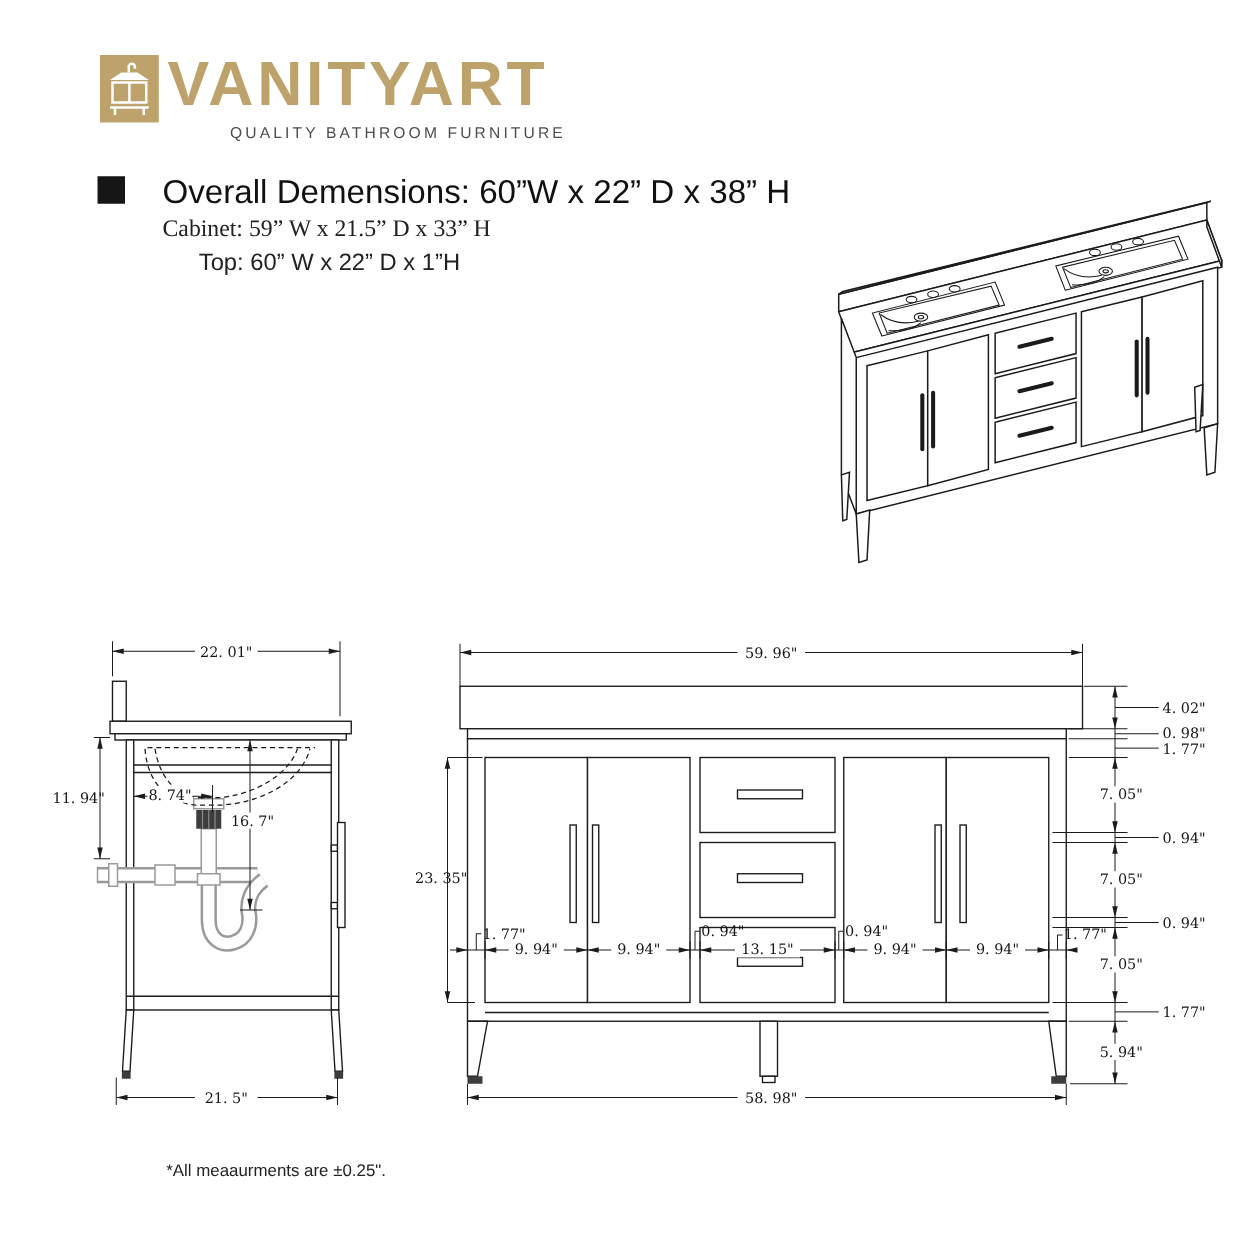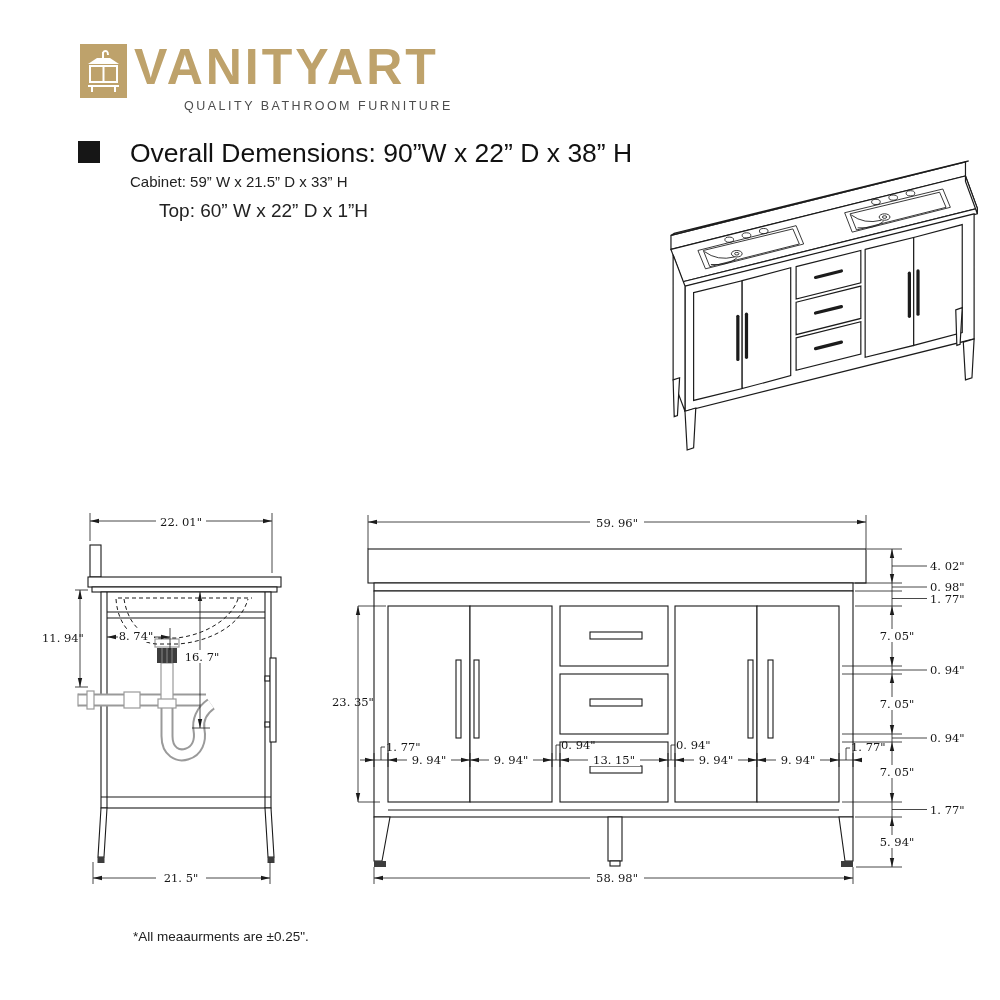--- a/index.html
+++ b/index.html
@@ -9,21 +9,21 @@
   #logo{position:absolute;left:80px;top:42px;}
   #logo-icon{position:absolute;left:0;top:2px;}
   #brand{position:absolute;left:54px;top:-4px;font-size:50px;font-weight:700;
          letter-spacing:3px;color:#bea26b;white-space:nowrap;}
   #tagline{position:absolute;left:68px;top:57px;font-size:12.5px;font-weight:400;
            letter-spacing:2.5px;color:#4d4d4d;white-space:nowrap;margin-left:36px;}
   
   #hdr{position:absolute;left:78px;top:138px;}
   #hdr .bullet{position:absolute;left:0;top:3px;width:22px;height:22px;background:#161616;}
   #hdr .l1{position:absolute;left:52px;top:0;font-size:26.5px;white-space:nowrap;color:#111;}
-  #hdr .l2{position:absolute;left:52px;top:35px;font-size:15px;white-space:nowrap;color:#222;}
+  #hdr .l2{position:absolute;left:52px;top:35px;font-size:19px;white-space:nowrap;color:#222;font-family:Liberation Serif, serif;}
   #hdr .l3{position:absolute;left:52px;top:62px;font-size:19px;white-space:nowrap;color:#222;margin-left:29px;}
   
   svg{position:absolute;overflow:visible;}
   #iso-svg{left:618px;top:107px;}
   #side-svg{left:40px;top:500px;}
   #front-svg{left:330px;top:498px;}
   .ln{stroke:#1b1b1b;stroke-width:1.1;fill:none;}
   .fw{stroke:#1b1b1b;stroke-width:1.1;fill:#ffffff;}
   .thin{stroke:#1b1b1b;stroke-width:0.8;fill:none;}
   .dash{stroke:#1b1b1b;stroke-width:1;fill:none;stroke-dasharray:4 3;}
@@ -55,21 +55,21 @@
         <line x1="12" y1="42" x2="12" y2="48"></line>
         <line x1="35" y1="42" x2="35" y2="48"></line>
       </g>
     </svg>
     <div id="brand">VANITYART</div>
     <div id="tagline">QUALITY BATHROOM FURNITURE</div>
   </div>
 
   <div id="hdr">
     <div class="bullet"></div>
-    <div class="l1">Overall Demensions: 90”W x 22” D x 38” H</div>
+    <div class="l1">Overall Demensions: 60”W x 22” D x 38” H</div>
     <div class="l2">Cabinet: 59” W x 21.5” D x 33” H</div>
     <div class="l3">Top: 60” W x 22” D x 1”H</div>
   </div>
 
   <svg id="iso-svg" width="367" height="356" viewBox="0 0 340 330">
     <g class="ln">
 
       <polygon class="fw" points="49,119 322,51 322,64 49,132"></polygon>
       <polygon class="fw" points="49,119 52,117 325,50 322,51"></polygon>
 

